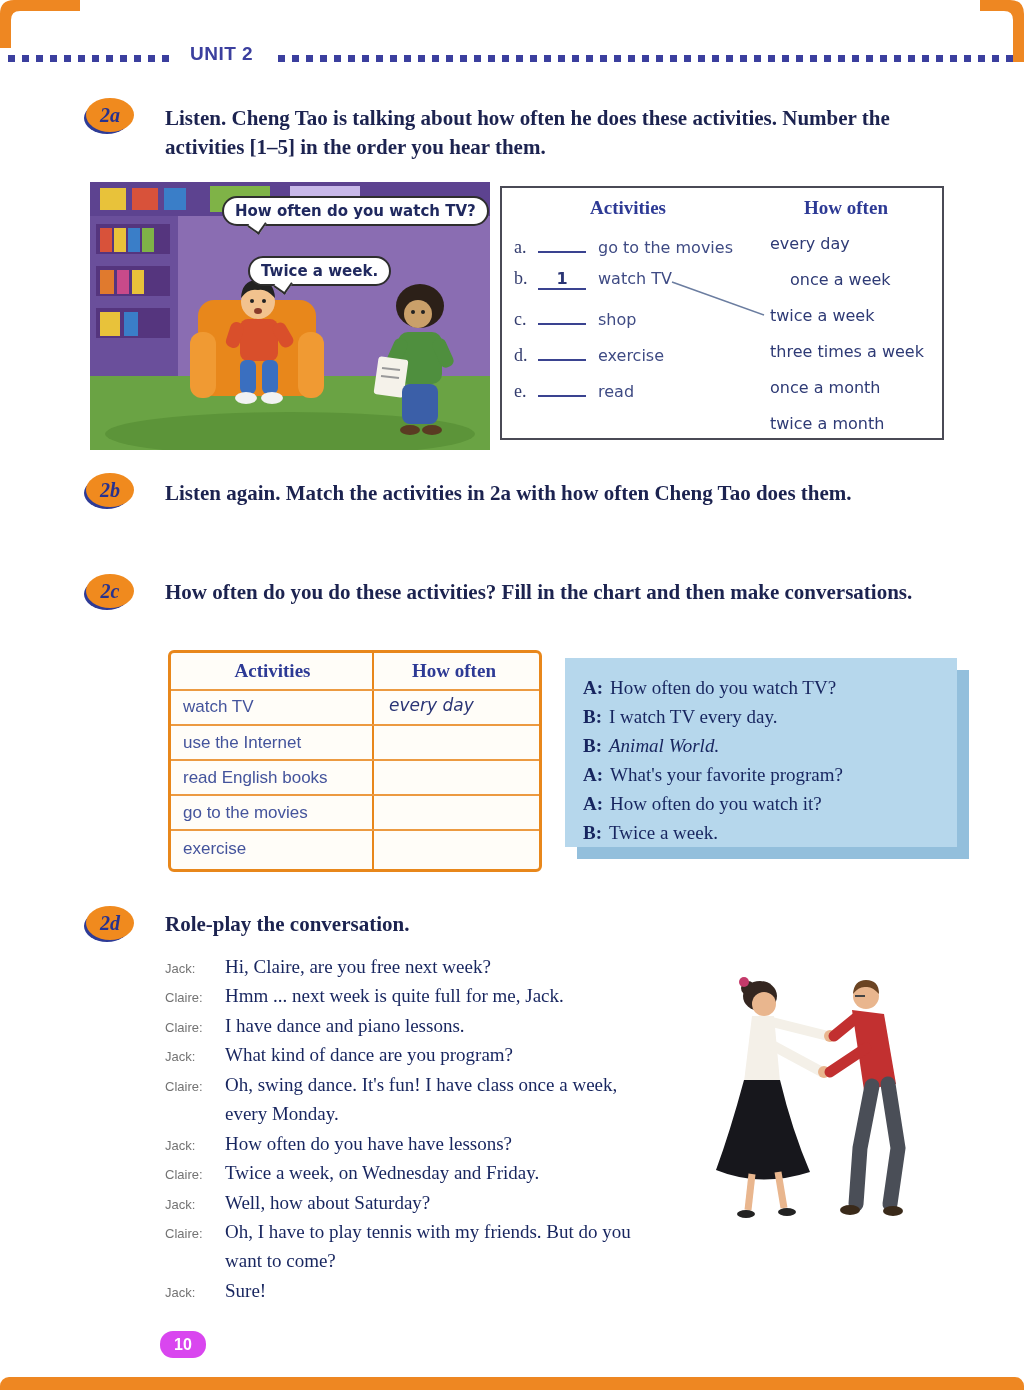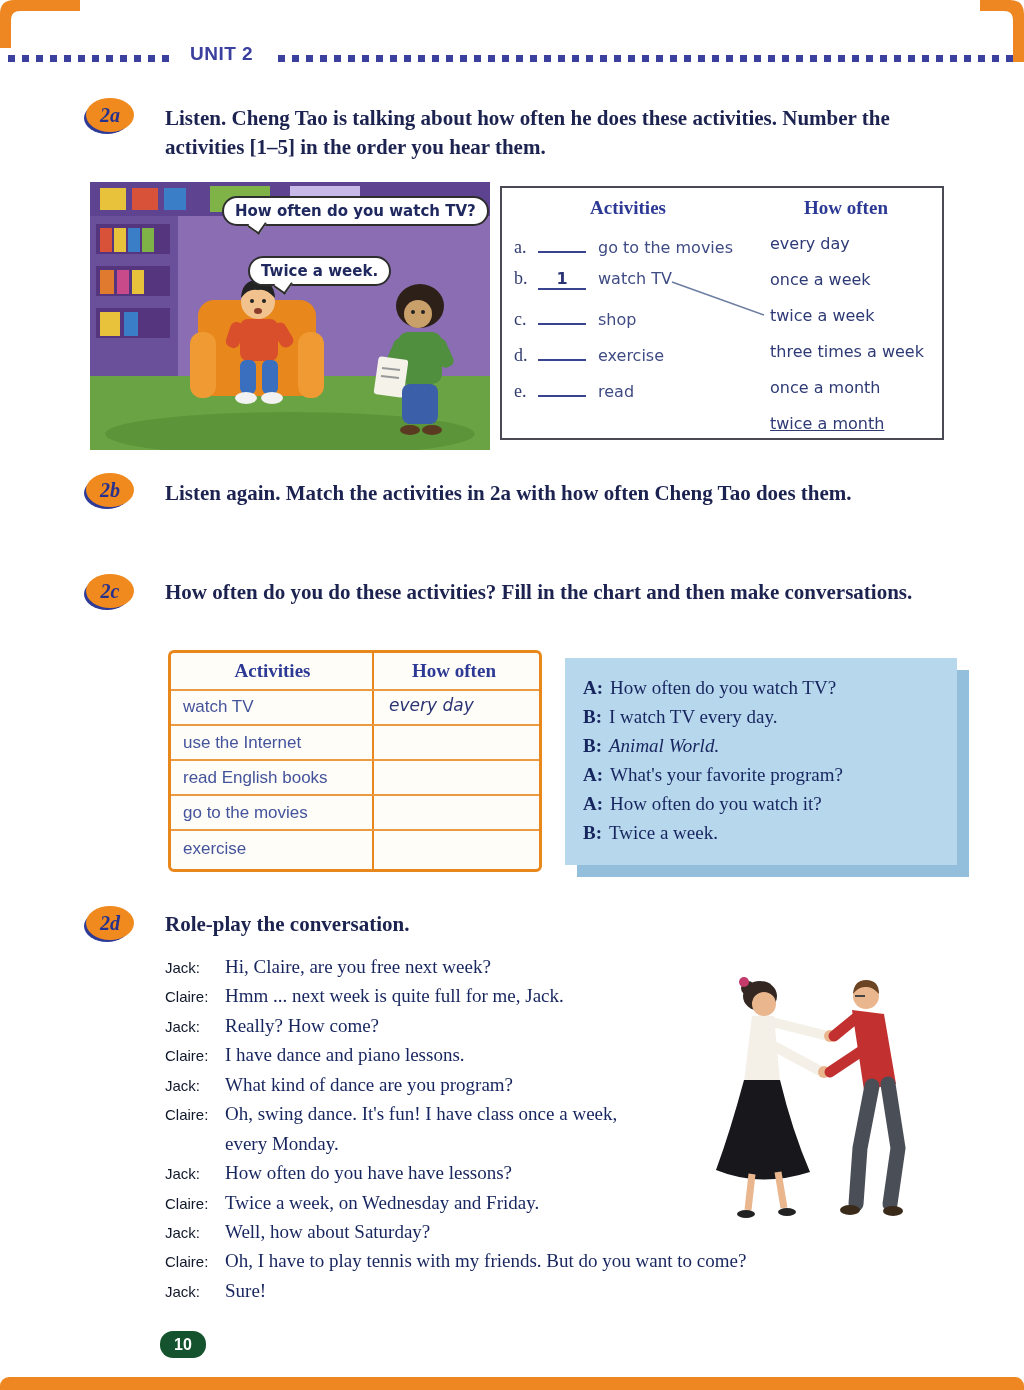--- a/index.html
+++ b/index.html
@@ -103,41 +103,41 @@
     font-family:"Liberation Sans", sans-serif; font-size:17px; color:#44549c;
   }
   .t2c-val {
     position:absolute; left:218px; white-space:nowrap;
     font-family:"DejaVu Sans", sans-serif; font-style:italic; font-size:17px; color:#2b3575;
   }
   
   .dlgbox {
     position:absolute; left:565px; top:658px; width:392px;
     background:#b6d7ec; box-shadow:12px 12px 0 #93bfdc;
-    padding:15px 18px 18px 18px; box-sizing:border-box;
+    padding:15px 18px 0 18px; box-sizing:border-box;
   }
   .dlgbox p { margin:0; font-size:19px; line-height:29px; color:#17255f; }
   .dlgbox .spkAB { font-weight:bold; margin-right:7px; }
   .italic { font-style:italic; }
   
   .roleplay {
     position:absolute; left:165px; top:952px; width:795px;
     font-size:19px; line-height:1.55; color:#17255f;
   }
   .photo { float:right; width:315px; height:285px; }
   .photo svg { display:block; margin-left:auto; }
   .dlg { margin:0; padding-left:60px; text-indent:-60px; }
   .spk {
     display:inline-block; width:60px; text-indent:0;
-    font-family:"Liberation Sans", sans-serif; font-size:15px; color:#0f172a;
+    font-family:"Liberation Sans", sans-serif; font-size:13px; color:#737373;
   }
   
   .pagenum {
     position:absolute; left:160px; top:1331px; width:46px; height:27px;
-    background:#14532d; border-radius:13px; color:#ffffff;
+    background:#d946ef; border-radius:13px; color:#ffffff;
     font:bold 16px "Liberation Sans", sans-serif;
     display:flex; align-items:center; justify-content:center;
   }
 </style>
 </head>
 <body>
 
 <div class="page">
 
   <svg class="corner corner-tl" width="80" height="48" viewBox="0 0 80 48">
@@ -226,25 +226,25 @@
       <span class="t2a-letter">c.</span><span class="t2a-blank"></span><span class="t2a-act">shop</span>
     </div>
     <div class="t2a-row" style="top:152px;">
       <span class="t2a-letter">d.</span><span class="t2a-blank"></span><span class="t2a-act">exercise</span>
     </div>
     <div class="t2a-row" style="top:188px;">
       <span class="t2a-letter">e.</span><span class="t2a-blank"></span><span class="t2a-act">read</span>
     </div>
 
     <span class="t2a-freq" style="top:46px;">every day</span>
-    <span class="t2a-freq" style="top:82px;">once a week</span>
+    <span class="t2a-freq" style="top:82px;margin-left:20px;">once a week</span>
     <span class="t2a-freq" style="top:118px;">twice a week</span>
     <span class="t2a-freq" style="top:154px;text-align:right;">three times a week</span>
     <span class="t2a-freq" style="top:190px;">once a month</span>
-    <span class="t2a-freq" style="top:226px;text-decoration:underline;">twice a month</span>
+    <span class="t2a-freq" style="top:226px;">twice a month</span>
 
     <svg class="t2a-connector" width="440" height="250" viewBox="0 0 440 250">
       <line x1="170" y1="94" x2="262" y2="127" stroke="#6b7da0" stroke-width="1.6"></line>
     </svg>
   </div>
 
   <div class="badge" style="left:86px; top:473px;">2b</div>
   <div class="instr" style="top:479px;">Listen again. Match the activities in 2a with how often Cheng Tao does them.</div>
 
   <div class="badge" style="left:86px; top:574px;">2c</div>
@@ -311,21 +311,20 @@
         <line x1="196" y1="66" x2="174" y2="84" stroke="#c23030" stroke-width="11" stroke-linecap="round"></line>
         <line x1="206" y1="96" x2="170" y2="120" stroke="#c23030" stroke-width="11" stroke-linecap="round"></line>
         <path d="M212,134 L200,196 L196,252" fill="none" stroke="#4a4e57" stroke-width="15" stroke-linecap="round"></path>
         <path d="M228,132 L238,196 L230,252" fill="none" stroke="#4a4e57" stroke-width="15" stroke-linecap="round"></path>
         <ellipse cx="190" cy="258" rx="10" ry="5" fill="#3a2a1a"></ellipse>
         <ellipse cx="233" cy="259" rx="10" ry="5" fill="#3a2a1a"></ellipse>
       </svg>
     </div>
     <p class="dlg"><span class="spk">Jack:</span><span>Hi, Claire, are you free next week?</span></p>
     <p class="dlg"><span class="spk">Claire:</span><span>Hmm ... next week is quite full for me, Jack.</span></p>
-    <p class="dlg"><span class="spk">Jack:</span><span>Really? How come?</span></p>
     <p class="dlg"><span class="spk">Claire:</span><span>I have dance and piano lessons.</span></p>
     <p class="dlg"><span class="spk">Jack:</span><span>What kind of dance are you program?</span></p>
     <p class="dlg"><span class="spk">Claire:</span><span>Oh, swing dance. It's fun! I have class once a week, every Monday.</span></p>
     <p class="dlg"><span class="spk">Jack:</span><span>How often do you have have lessons?</span></p>
     <p class="dlg"><span class="spk">Claire:</span><span>Twice a week, on Wednesday and Friday.</span></p>
     <p class="dlg"><span class="spk">Jack:</span><span>Well, how about Saturday?</span></p>
     <p class="dlg"><span class="spk">Claire:</span><span>Oh, I have to play tennis with my friends. But do you want to come?</span></p>
     <p class="dlg"><span class="spk">Jack:</span><span>Sure!</span></p>
   </div>
 

